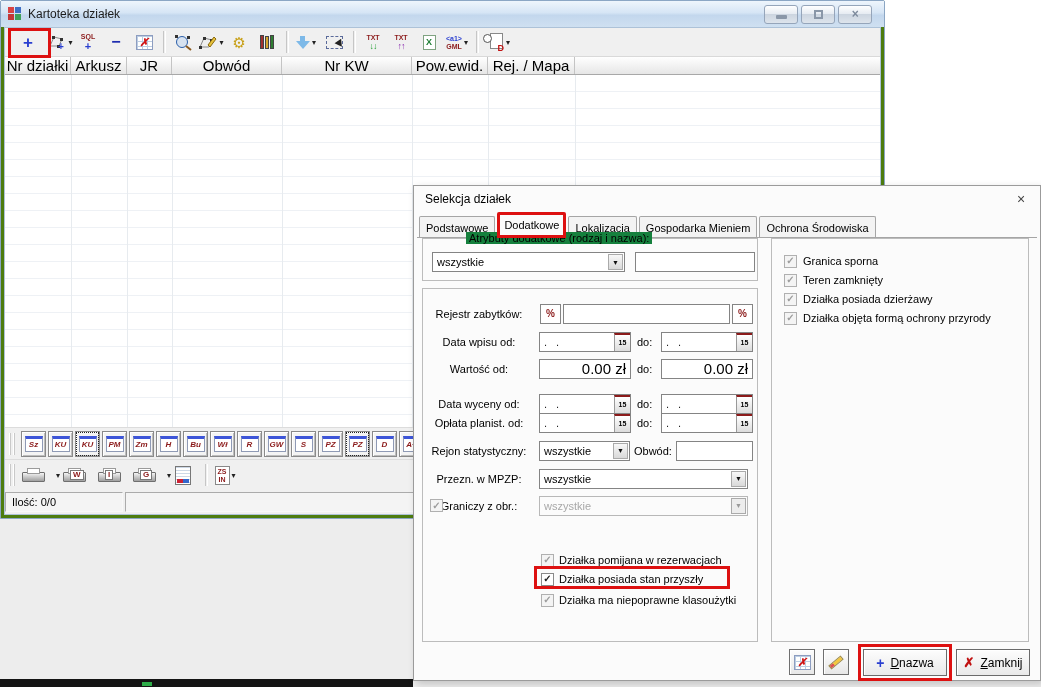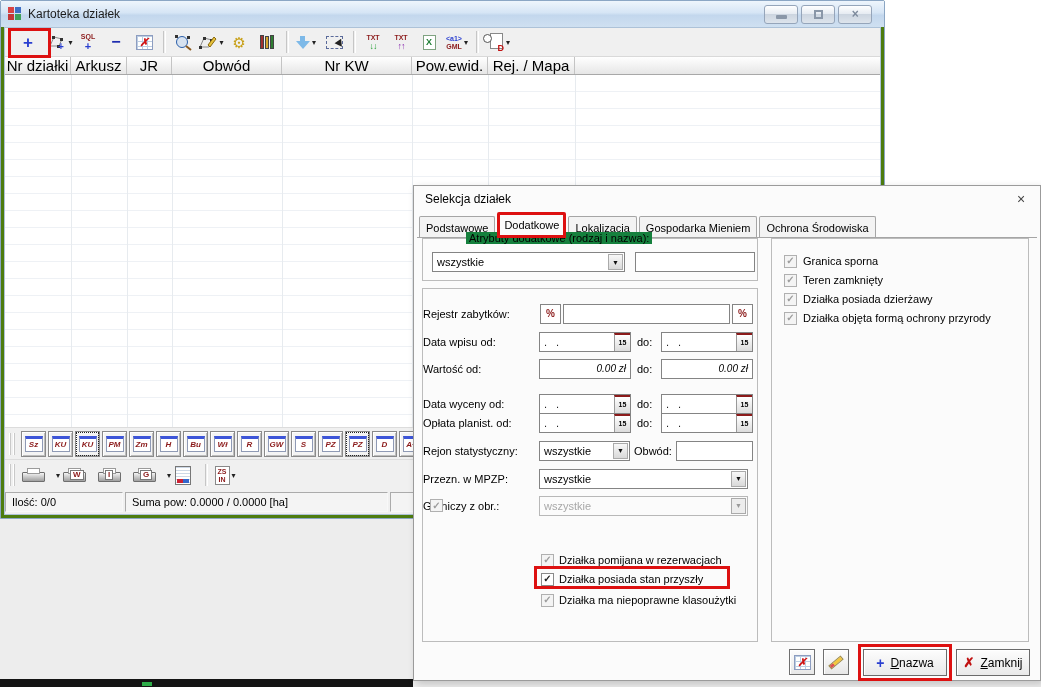--- a/index.html
+++ b/index.html
@@ -89,22 +89,22 @@
   .dlg-title{font-size:12px;color:#000000;}
   .dlg-close{margin-left:auto;font-size:14px;color:#444;width:22px;height:20px;display:flex;align-items:center;justify-content:center;}
   .tabs{position:absolute;left:3px;top:26px;right:3px;height:26px;display:flex;align-items:flex-end;border-bottom:1px solid #a5a5a5;padding-left:2px;}
   .tab{height:21px;padding:3px 6px 2px;border:1px solid #a5a5a5;border-bottom:none;border-radius:2px 2px 0 0;background:#f3f3f3;margin-right:2px;display:flex;align-items:center;font-size:11px;white-space:nowrap;}
   .tab.active{height:26px;background:#fbfbfb;border:3px solid #dd1111;padding:2px 4px;margin-bottom:-1px;z-index:2;}
 
   .groupbox{position:absolute;border:1px solid #bcbcbc;}
   .glabel{position:absolute;top:-7px;left:13px;background:#15803d;padding:0 3px;font-size:11px;white-space:nowrap;margin-left:30px;}
 
   .frow{position:absolute;left:0;right:4px;height:21px;display:flex;align-items:center;gap:4px;}
-  .flabel{width:112px;text-align:left;flex:none;white-space:nowrap;}
-  .input{background:#fff;border:1px solid #848484;height:20px;display:flex;align-items:center;padding:0 3px;font-size:10px;font-style:italic;}
+  .flabel{width:112px;text-align:center;flex:none;white-space:nowrap;}
+  .input{background:#fff;border:1px solid #848484;height:20px;display:flex;align-items:center;padding:0 3px;font-size:15px;}
   .input.money{width:92px;justify-content:flex-end;padding-right:4px;}
   .combo{position:relative;background:#fff;border:1px solid #848484;height:20px;display:flex;align-items:center;padding:0 6px 0 4px;font-size:11px;}
   .combo .dd{position:absolute;right:1px;top:1px;bottom:1px;width:15px;background:linear-gradient(#f8f8f8,#d9d9d9);border:1px solid #aaa;display:flex;align-items:center;justify-content:center;font-size:7px;color:#111;}
   .combo.disabled{background:#fbfbfb;color:#a8a8a8;border-color:#b8b8b8;}
   .combo.disabled .dd{color:#9a9a9a;background:#ededed;}
   .datefield{width:92px;height:20px;border:1px solid #848484;background:#fff;display:flex;align-items:center;flex:none;}
   .dateval{flex:1;padding-left:4px;letter-spacing:3px;color:#222;}
   .calbtn{width:16px;height:18px;border-left:1px solid #999;border-top:2px solid #8b1a1a;background:linear-gradient(#fff,#dcdcdc);font-size:7px;font-weight:bold;display:flex;align-items:center;justify-content:center;flex:none;}
   .pctbtn{width:21px;height:20px;border:1px solid #848484;background:#fff;color:#8b1a1a;font-weight:bold;font-size:10px;display:flex;align-items:center;justify-content:center;flex:none;}
   .dolabel{width:20px;flex:none;margin-left:2px;}
@@ -376,21 +376,20 @@
           <span class="zsin">
             <b class="red7">ZS</b>
             <b class="red7">IN</b>
           </span>
           <span class="caret">▾</span>
         </span>
       </div>
 
       <div class="statusbar">
         <span class="spanel" style="width:118px">Ilość: 0/0</span>
-        <span class="spanel" style="width:263px">Suma pow: 0.0000 / 0.0000  [ha]</span>
         <span class="spanel" style="flex:1"></span>
       </div>
     </div>
   </div>
 
   <div class="hl" style="left:8px;top:28px;width:43px;height:30px"></div>
 
   <div class="dialog">
     <div class="dlg-titlebar">
       <span class="dlg-title">Selekcja działek</span>

